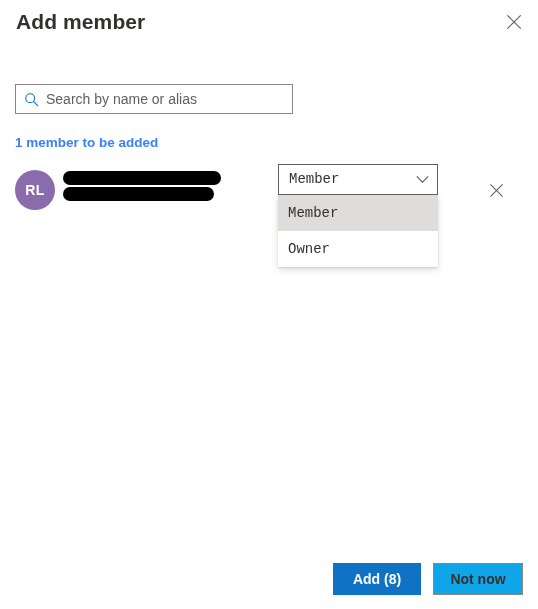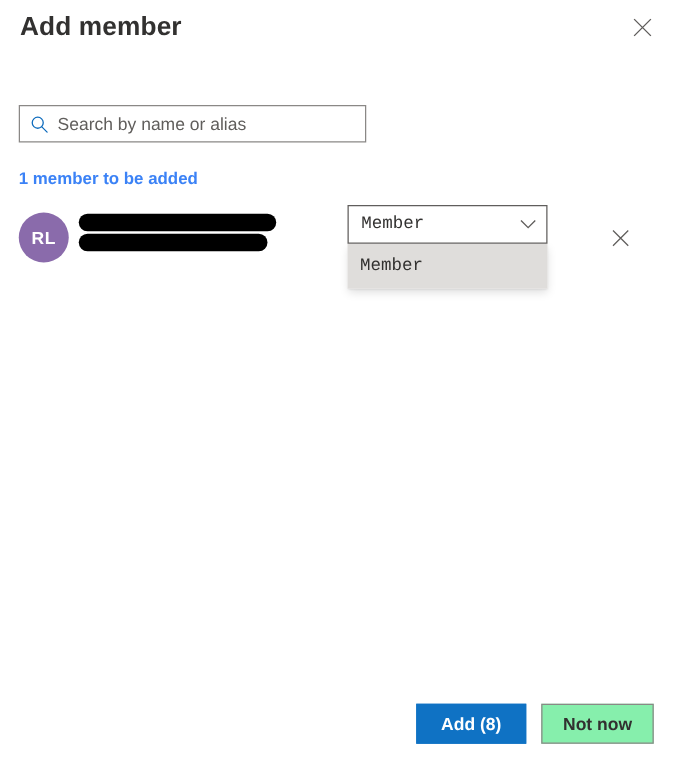--- a/index.html
+++ b/index.html
@@ -241,21 +241,21 @@
     top: 10px;
     min-width: 88px;
     background: #0f72c4;
     border: 1px solid #0f72c4;
     color: #ffffff;
   }
   .btn-secondary {
     left: 433px;
     top: 10px;
     min-width: 90px;
-    background: #86efac;
+    background: #0ea5e9;
     border: 1px solid #8a8886;
     color: #323130;
   }
 </style>
 </head>
 <body>
 
 <div class="panel-header">
   <div class="panel-title">Add member</div>
   <button class="close-button">
@@ -293,20 +293,21 @@
   <div class="combo-field">
     <span class="combo-value">Member</span>
     <span class="combo-caret">
       <svg width="13" height="9" viewBox="0 0 13 9" aria-hidden="true">
         <path d="M0.8 1.4 L6.5 7.1 L12.2 1.4" stroke="#605e5c" stroke-width="1.1" fill="none"></path>
       </svg>
     </span>
   </div>
   <ul class="combo-list">
     <li class="combo-option selected">Member</li>
+    <li class="combo-option">Owner</li>
   </ul>
 </div>
 
 <button class="row-remove">
   <span>
     <svg width="15" height="15" viewBox="0 0 16 16" aria-hidden="true">
       <path d="M1.5 1.5 L14.5 14.5 M14.5 1.5 L1.5 14.5" stroke="#605e5c" stroke-width="1.1" fill="none"></path>
     </svg>
   </span>
 </button>

